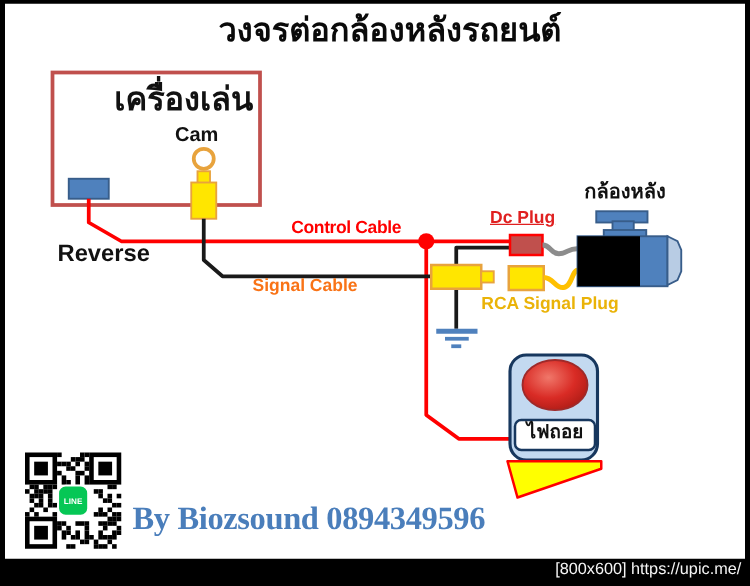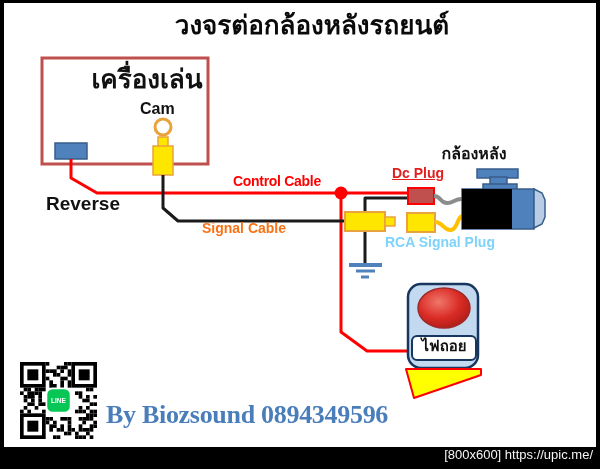--- a/index.html
+++ b/index.html
@@ -9,22 +9,22 @@
   svg.diagram{position:absolute;left:0;top:0;width:600px;height:469px;}
   .lbl{position:absolute;white-space:nowrap;line-height:1.05;}
   .title{left:0;top:12px;width:600px;text-align:center;font-size:26px;font-weight:bold;color:#0a0a0a;
          font-family:"DejaVu Serif","Liberation Serif",serif;margin-left:12px;}
   .player-label{left:42px;top:66px;width:174px;text-align:center;font-size:26px;font-weight:600;color:#111;margin-left:18px;}
   .cam-label{left:140px;top:101px;width:46px;font-size:16px;font-weight:bold;color:#111;}
   .reverse-label{left:46px;top:194px;font-size:19px;font-weight:bold;color:#111;}
   .control-label{left:233px;top:174px;font-size:14px;font-weight:bold;color:#f00;letter-spacing:-0.3px;}
   .signal-label{left:202px;top:221px;font-size:14px;font-weight:bold;color:#f97316;}
   .dcplug-label{left:392px;top:166px;font-size:14px;font-weight:bold;color:#e02020;text-decoration:underline;}
-  .rca-label{left:385px;top:235px;font-size:14px;font-weight:bold;color:#7dd3fc;}
-  .camera-label{left:424px;top:146px;width:100px;text-align:center;font-size:16px;font-weight:600;color:#111;}
+  .rca-label{left:385px;top:235px;font-size:14px;font-weight:bold;color:#eab308;}
+  .camera-label{left:450px;top:146px;width:100px;text-align:center;font-size:16px;font-weight:600;color:#111;}
   .lamp-label{left:412px;top:338px;width:64px;text-align:center;font-size:15px;font-weight:600;color:#111;}
   .byline{left:106px;top:401px;font-size:26px;font-weight:bold;color:#4a7ebb;letter-spacing:-0.3px;font-family:Liberation Serif, serif;}
   .watermark{right:7px;top:448px;font-size:13px;color:#f5f5f5;font-family:Liberation Sans, sans-serif;}
 </style>
 </head>
 <body>
 
 <div class="frame">
   <div class="canvas"></div>
 

